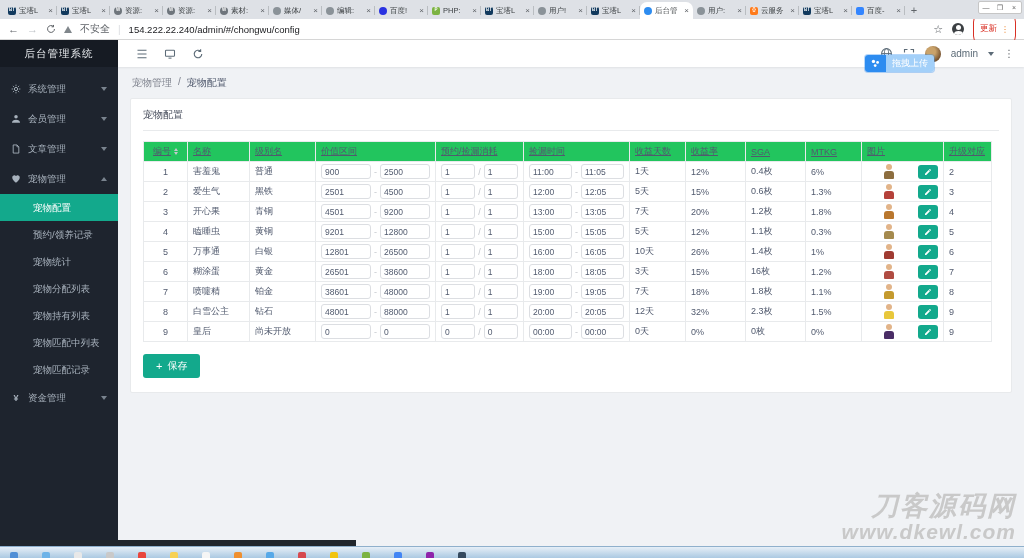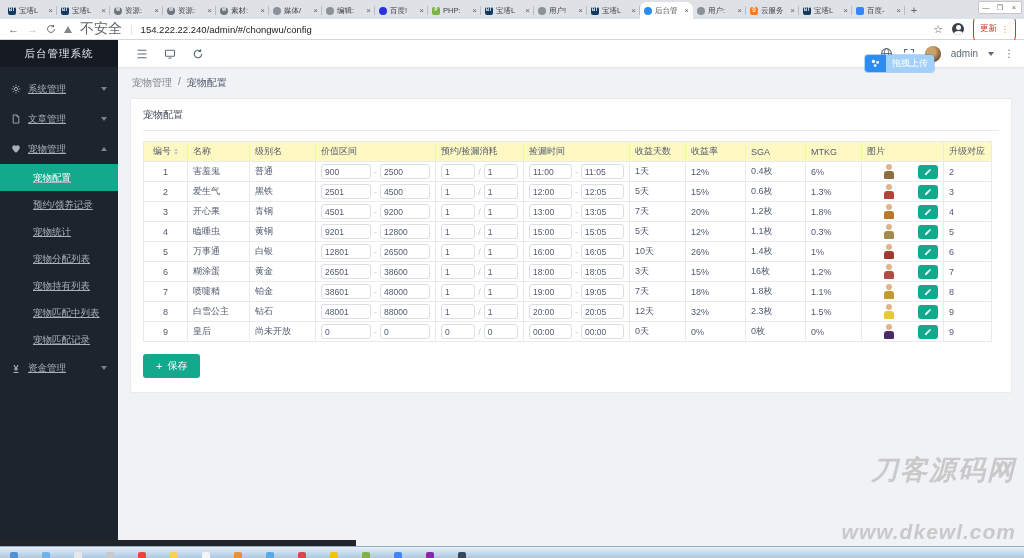--- a/index.html
+++ b/index.html
@@ -15,37 +15,37 @@
   .favicon.round{ border-radius:50%; }
   .tab-label{ flex:1; white-space:nowrap; overflow:hidden; }
   .tab-close{ font-size:8px; color:#5f6368; }
   .newtab{ width:18px; height:16px; display:flex; align-items:center; justify-content:center; font-size:11px; color:#5f6368; margin-bottom:1px; }
   .win-controls{ position:absolute; right:2px; top:1px; height:13px; background:#fff; border:1px solid #c6c6c6; border-radius:2px; display:flex; align-items:center; }
   .win-controls span{ width:14px; text-align:center; font-size:7px; color:#666; }
 
   .addrbar{ height:21px; background:#fff; display:flex; align-items:center; gap:8px; padding:0 8px; border-bottom:1px solid #d7d7d7; }
   .nav-ic{ font-size:11px; color:#5f6368; }
   .warn-tri{ width:0; height:0; border-left:4px solid transparent; border-right:4px solid transparent; border-bottom:7px solid #80868b; }
-  .sec-label{ font-size:14px; color:#5f6368;text-align:center; }
+  .sec-label{ font-size:10px; color:#5f6368;text-align:center; }
   .addr-sep{ color:#dadce0; font-size:10px; }
   .url-text{ font-size:9.5px; color:#202124; }
   .addr-right{ margin-left:auto; display:flex; align-items:center; gap:9px; }
   .star{ font-size:11px; color:#5f6368; }
   .profile-ic{ width:12px; height:12px; border-radius:50%; background:#3c4043; position:relative; overflow:hidden; }
   .profile-ic::before{ content:""; position:absolute; left:3.5px; top:2px; width:5px; height:5px; border-radius:50%; background:#fff; }
   .profile-ic::after{ content:""; position:absolute; left:1.5px; top:7.5px; width:9px; height:6px; border-radius:50%; background:#fff; }
   .update-pill{ border:1px solid #d93025; color:#d93025; border-radius:9px; padding:9px 6px; font-size:8.5px; display:flex; align-items:center; gap:4px; }
   .dots-v{ color:#e8710a; font-size:8px; letter-spacing:0; }
   .kebab{ color:#5f6368; font-size:10px; }
 
   
   .app{ position:relative; height:506px; display:flex; background:#f0f2f5; }
   .sidebar{ width:118px; flex:0 0 auto; background:var(--sb-bg); color:var(--sb-text); display:flex; flex-direction:column; }
   .sb-title{ height:27px; line-height:27px; text-align:center; background:#161b23; color:#e6e9ec; font-size:10.5px; letter-spacing:1px; }
-  .menu{ padding-top:7px;text-decoration:underline; }
+  .menu{ padding-top:7px; }
   .mi{ height:30px; display:flex; align-items:center; gap:7px; padding:0 11px; font-size:9.5px; cursor:pointer; }
   .mi svg{ width:10px; height:10px; flex:0 0 auto; }
   .mi .yen{ width:10px; text-align:center; font-size:9px; font-weight:bold; }
   .chev{ margin-left:auto; width:0; height:0; border-left:3.5px solid transparent; border-right:3.5px solid transparent; border-top:4px solid #79838e; }
   .chev.up{ border-top:none; border-bottom:4px solid #79838e; }
   .smi{ height:27px; line-height:27px; padding-left:33px; font-size:9.5px; cursor:pointer; white-space:nowrap; }
   .smi.active{ background:var(--accent); color:#fff; }
 
   .main{ flex:1; min-width:0; display:flex; flex-direction:column; }
   .app-header{ height:27px; background:#fff; display:flex; align-items:center; padding:0 10px; box-shadow:0 1px 2px rgba(0,0,0,.07); position:relative; z-index:2; }
@@ -58,40 +58,40 @@
   .db-ic{ width:21px; background:#2d8cf0; display:flex; align-items:center; justify-content:center; }
   .db-label{ background:#a3d0f9; color:#fff; font-size:9px; display:flex; align-items:center; padding:0 6px; white-space:nowrap; }
 
   .breadcrumb{ padding:9px 14px 8px; font-size:10px; color:#80848f; display:flex; gap:6px; }
   .bc-current{ color:#515a6e; }
 
   .card{ margin:0 12px; background:#fff; border:1px solid #e8eaec; border-radius:2px; padding:9px 12px 14px; }
   .card-title{ font-size:10px; color:#464c5b; padding-bottom:8px; border-bottom:1px solid #e8eaec; }
   table{ border-collapse:collapse; table-layout:fixed; margin-top:10px; width:848px; font-size:9px; color:#515a6e; }
   th,td{ border:1px solid #e8eaec; height:20px; padding:1px 5px; white-space:nowrap; overflow:hidden; text-align:left; font-weight:normal; }
-  th{ background:#fef9c3; color:#515a6e; }
+  th{ background:#22c55e; color:#515a6e;text-decoration:underline; }
   .c-center{ text-align:center; }
   .th-sort{ display:inline-flex; flex-direction:column; gap:1px; margin-left:3px; vertical-align:middle; }
   .th-sort i{ display:block; width:0; height:0; border-left:2.5px solid transparent; border-right:2.5px solid transparent; }
   .th-sort .up{ border-bottom:3px solid #c5c8ce; } .th-sort .dn{ border-top:3px solid #c5c8ce; }
   .rng{ display:flex; align-items:center; gap:3px; }
   .rng .sep{ color:#c5c8ce; flex:0 0 auto; }
   .inp{ flex:1; min-width:0; border:1px solid #dcdee2; border-radius:3px; height:15px; padding:0 3px; font-size:8.5px; color:#515a6e; font-family:"Liberation Sans",sans-serif; background:#fff; }
   .pet-cell{ display:flex; align-items:center; justify-content:space-between; }
   .pet{ width:12px; height:15px; margin-left:16px; }
   .pet .head{ width:6px; height:6px; border-radius:50%; background:#e2b489; margin:0 auto; }
   .pet .body{ width:10px; height:8px; margin:1px auto 0; border-radius:3px 3px 1px 1px; }
   .editbtn{ width:20px; height:14px; border-radius:3px; background:var(--accent); display:flex; align-items:center; justify-content:center; cursor:pointer; }
   .editbtn svg{ width:8px; height:8px; }
   .savebtn{ margin-top:12px; display:inline-flex; align-items:center; gap:5px; background:var(--accent); color:#fff; border:none; border-radius:3px; padding:5px 13px; font-size:10px; font-family:"Liberation Sans",sans-serif; cursor:pointer; }
   .savebtn .plus{ font-size:11px; line-height:1; }
 
   .watermark{ position:absolute; right:8px; bottom:4px; text-align:right; color:#c9c9c9; font-weight:bold; font-style:italic; line-height:1.02; pointer-events:none; }
   .wm1{ font-size:27px; letter-spacing:2px; }
-  .wm2{ font-size:21px; letter-spacing:1px;margin-top:36px; }
+  .wm2{ font-size:21px; letter-spacing:1px; }
 
   .dark-shelf{ position:absolute; left:0; bottom:0; width:356px; height:6px; background:#21262c; }
   .taskbar{ height:12px; background:linear-gradient(#e6eff7,#abc9e2); border-top:1px solid #8fb0cc; display:flex; align-items:flex-end; gap:24px; padding:2px 0 0 10px; overflow:hidden; }
   .tb-ic{ width:8px; height:9px; border-radius:2px; margin-bottom:-3px; flex:0 0 auto; }
 </style>
 </head>
 <body>
 
 <div>
   <div class="tabstrip">
@@ -215,20 +215,30 @@
     <div class="sb-title">后台管理系统</div>
     <div class="menu" id="menu-mount">
         <div class="mi">
           <span style="width: 10px; height: 10px; display: flex;">
             <svg viewBox="0 0 16 16">
               <circle cx="8" cy="8" r="2.6" fill="none" stroke="currentColor" stroke-width="1.5"></circle>
               <path d="M8 1v2.5M8 12.5V15M1 8h2.5M12.5 8H15M3 3l1.8 1.8M11.2 11.2 13 13M13 3l-1.8 1.8M4.8 11.2 3 13" stroke="currentColor" stroke-width="1.3"></path>
             </svg>
           </span>
           <span>系统管理</span>
+          <span class="chev"></span>
+        </div>
+        <div class="mi">
+          <span style="width: 10px; height: 10px; display: flex;">
+            <svg viewBox="0 0 16 16">
+              <circle cx="8" cy="4.5" r="2.8" fill="currentColor"></circle>
+              <path d="M1.5 14c0-3.2 2.9-5 6.5-5s6.5 1.8 6.5 5z" fill="currentColor"></path>
+            </svg>
+          </span>
+          <span>会员管理</span>
           <span class="chev"></span>
         </div>
         <div class="mi">
           <span style="width: 10px; height: 10px; display: flex;">
             <svg viewBox="0 0 16 16">
               <path d="M3.5 1.5h6l3 3v10h-9z" fill="none" stroke="currentColor" stroke-width="1.4"></path>
               <path d="M9.5 1.5v3h3" fill="none" stroke="currentColor" stroke-width="1.2"></path>
             </svg>
           </span>
           <span>文章管理</span>

